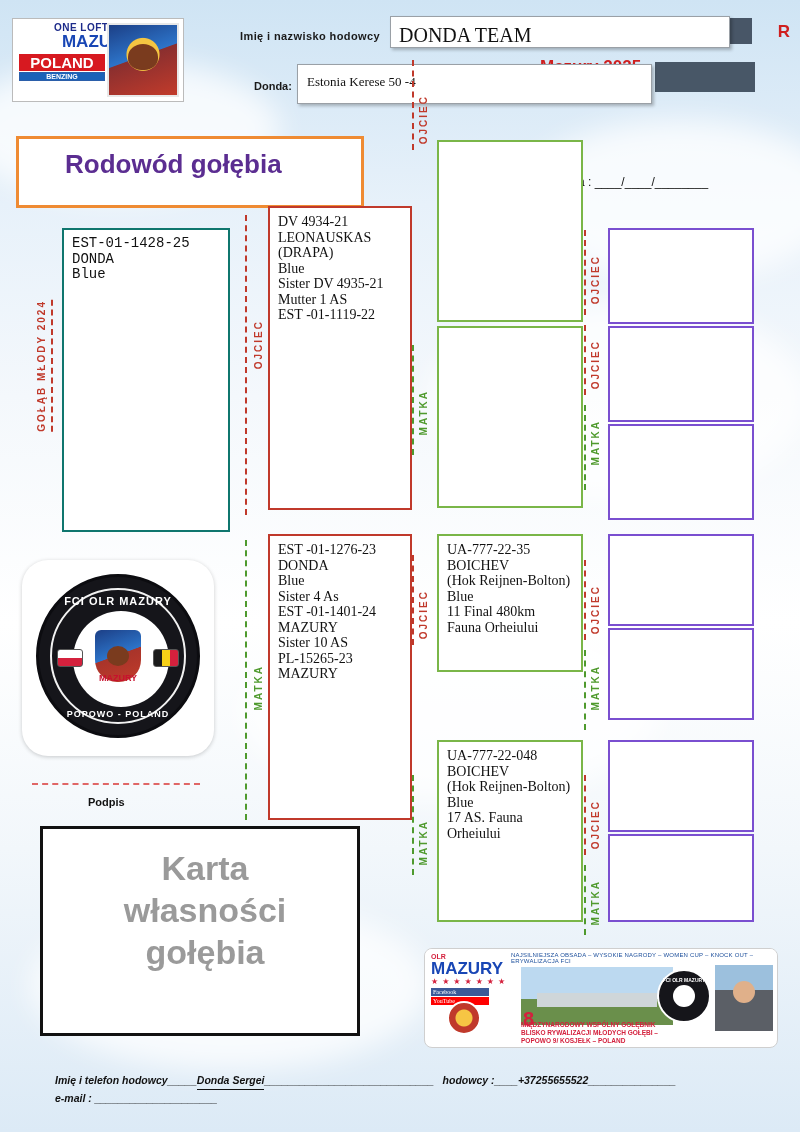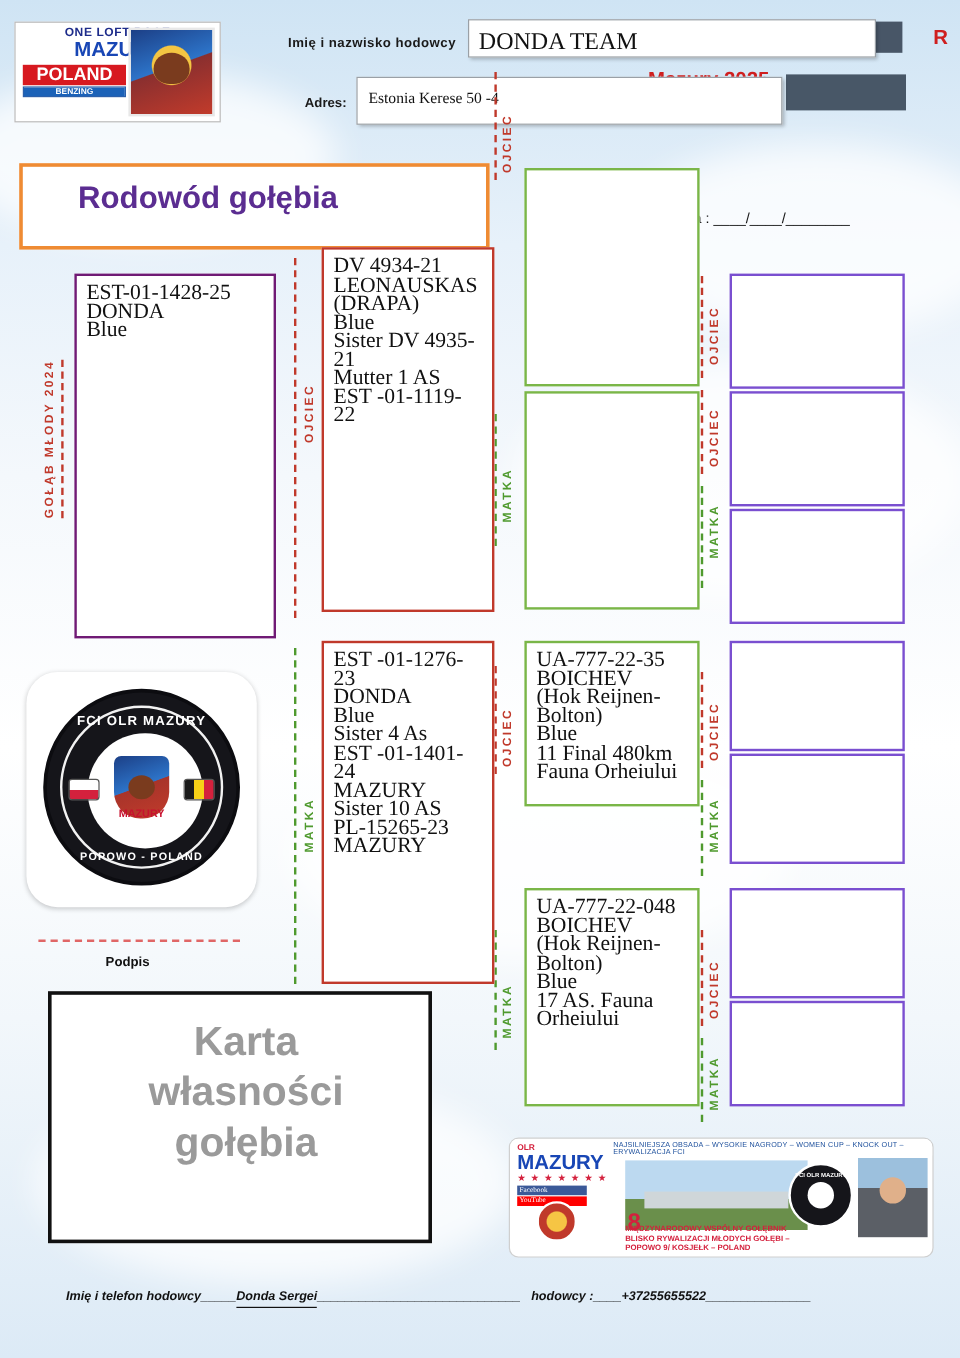--- a/index.html
+++ b/index.html
@@ -41,35 +41,35 @@
   #addr-label { left:254px; top:80px; font-family:"Liberation Sans",sans-serif; font-size:11px; font-weight:bold; color:#1a1a1a;}
   #addr-box { left:297px; top:64px; width:355px; height:40px; background:#fff; border:1px solid #9aa0a6; box-shadow:2px 2px 3px rgba(0,0,0,.25);}
   #addr-value { padding:9px 0 0 9px; font-size:13px; color:#111; }
 
   #title-bar { left:392px; top:18px; width:360px; height:26px; background:#3c4a5a; opacity:.92; }
   #title-right { right:10px; top:22px; font-family:"Liberation Sans",sans-serif; font-size:17px; font-weight:bold; color:#cf1f1f; }
   #subtitle-right { left:540px; top:57px; font-family:"Liberation Sans",sans-serif; font-size:17px; font-weight:bold; color:#cf1f1f; }
   #bar2 { left:655px; top:62px; width:100px; height:30px; background:#3c4a5a; opacity:.92;}
 
   
-  #ped-title-box { left:16px; top:136px; width:392px; height:72px; border:3px solid #ef8b33; background:#fff; }
+  #ped-title-box { left:16px; top:136px; width:348px; height:72px; border:3px solid #ef8b33; background:#fff; }
   #ped-title { padding:10px 0 0 46px; font-family:"Liberation Sans",sans-serif; font-size:26px; font-weight:bold; color:#5b2d91; }
 
   #date-line { left:578px; top:175px; font-family:"Liberation Sans",sans-serif; font-size:12px; color:#111; }
 
   
   .vtext { writing-mode: vertical-rl; transform: rotate(180deg); font-family:"Liberation Sans",sans-serif; font-weight:bold; letter-spacing:2px; font-size:10px; }
 
   
   .pbox { background:#fff; }
-  .b-blue  { border:2px solid #701a75; }
+  .b-blue  { border:2px solid #0f766e;font-family:Liberation Mono, monospace; }
   .b-red   { border:2px solid #c0392b; }
   .b-green { border:2px solid #7ab648; }
   .b-purple{ border:2px solid #7a4fd0; }
-  .bx-txt { padding:6px 8px; font-size:18px; line-height:15.5px; color:#111; white-space:pre-line; }
+  .bx-txt { padding:6px 8px; font-size:14px; line-height:15.5px; color:#111; white-space:pre-line; }
 
   
   #seal-card { left:22px; top:560px; width:192px; height:196px; background:#fff; border-radius:26px; box-shadow:0 1px 4px rgba(0,0,0,.2); }
   #seal { position:absolute; left:14px; top:14px; width:164px; height:164px; border-radius:50%; background:#15151a; border:3px solid #0c0c10; }
   #seal .ring { position:absolute; left:11px; top:11px; right:11px; bottom:11px; border-radius:50%; border:2px solid #f2f2f2; }
   #seal .inner { position:absolute; left:34px; top:34px; width:96px; height:96px; border-radius:50%; background:#fff; }
   #seal .shield { position:absolute; left:50%; top:50%; transform:translate(-50%,-50%); width:46px; height:52px; border-radius:6px 6px 22px 22px;
       background:linear-gradient(160deg,#1c3f86,#2d74c9 48%,#a8342a 49%,#c23b2b); }
   #seal .shield:after{content:"";position:absolute;left:50%;top:50%;transform:translate(-50%,-50%);width:22px;height:20px;border-radius:50%;background:#7a3b1e;}
   #seal .toptext { position:absolute; left:0; right:0; top:18px; text-align:center; font-family:"Liberation Sans",sans-serif; font-size:11px; font-weight:bold; color:#fff; letter-spacing:1px; }
@@ -130,21 +130,21 @@
     <div class="bz-top">BENZING</div>
   </div>
   <div class="ll-badge"></div>
 </div>
 
 <div class="abs" id="owner-name-label">Imię i nazwisko hodowcy</div>
 <div class="abs" id="owner-name-box">
   <div id="owner-name-value">DONDA TEAM</div>
 </div>
 
-<div class="abs" id="addr-label">Adres:</div>
+<div class="abs" id="addr-label">Donda:</div>
 <div class="abs" id="addr-box">
   <div id="addr-value">Estonia Kerese 50 -4</div>
 </div>
 
 <div class="abs" id="ped-title-box">
   <div id="ped-title">Rodowód gołębia</div>
 </div>
 <div class="abs" id="date-line">a : ____/____/________</div>
 
 <div class="abs" style="left:36px; top:300px; height:180px;">
@@ -328,13 +328,14 @@
 BLISKO RYWALIZACJI MŁODYCH GOŁĘBI  –  POPOWO 9/ KOSJEŁK  –  POLAND</div>
   <div class="rseal">
       <span>FCI OLR MAZURY</span>
     </div>
   <div class="person"></div>
 </div>
 
 <div class="abs" id="footer">
   <span>Imię i telefon hodowcy_____</span><span class="ul">Donda Sergei</span><span>_____________________________</span>
   &nbsp;&nbsp;<span>hodowcy :</span><span>____+37255655522_______________</span>
+  <div>e-mail : _____________________</div>
 </div>
 
 </body></html>

